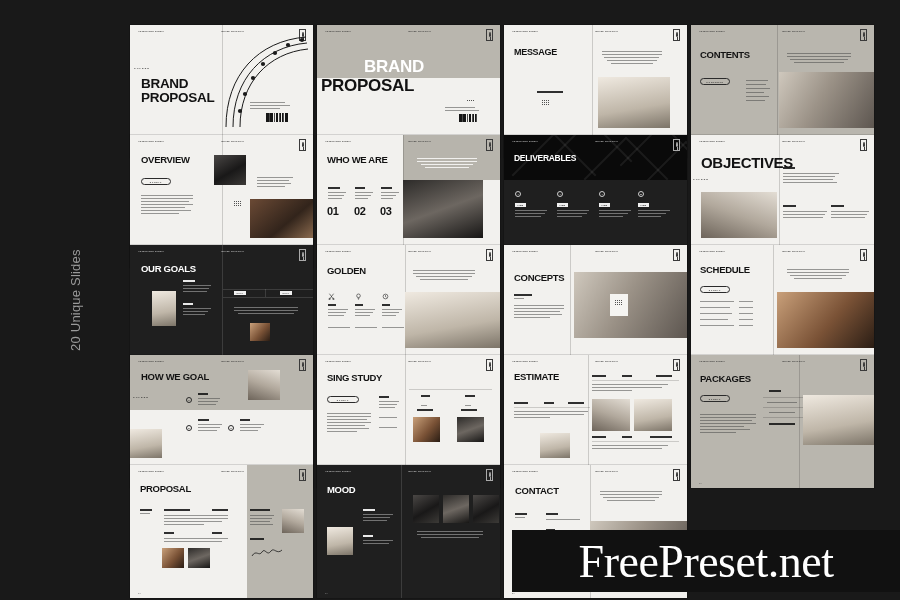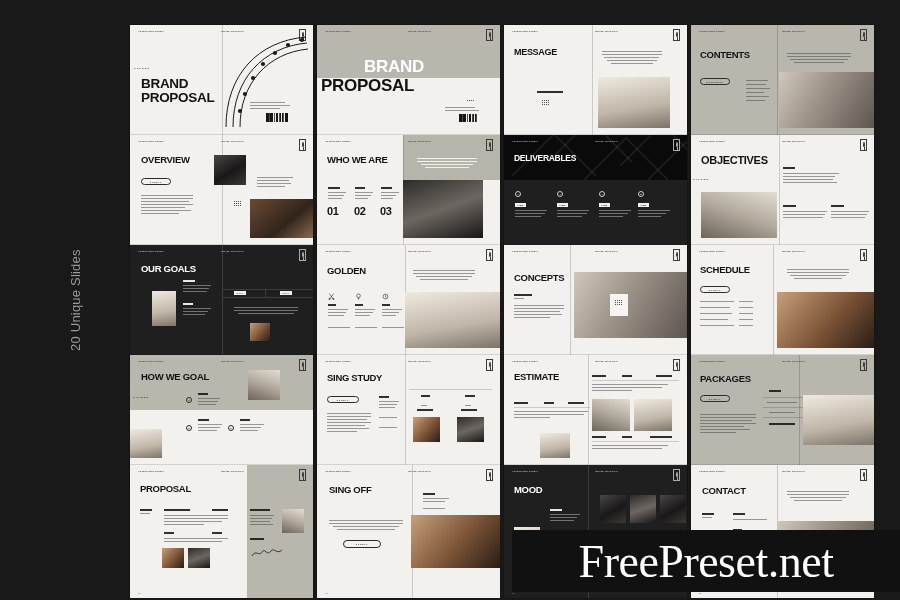--- a/index.html
+++ b/index.html
@@ -397,21 +397,21 @@
     <div class="tl" style="left:134px;top:78px;width:28px"></div>
     <div class="tl" style="left:134px;top:81px;width:23px"></div>
     <div class="pgno">07</div>
   </div>
 
   <div class="slide">
     <div class="vline" style="left:48%"></div>
     <div class="hdr">ADJUSTABLE STUDIO</div>
     <div class="hdr2">BRAND PROPOSAL</div>
     <div class="logo"></div>
-    <div class="title" style="left:10px;top:20px;font-size:11px">OBJECTIVES</div>
+    <div class="title" style="left:10px;top:20px;font-size:15px">OBJECTIVES</div>
     <div class="pill" style="left:10px;top:44px;width:0;height:0;border:none;font-size:2.2px;letter-spacing:1.1px">GOLDEN</div>
     <div class="ph i5" style="left:10px;top:57px;width:76px;height:46px"></div>
     <div class="tl b" style="left:92px;top:32px;width:12px"></div>
     <div class="tl" style="left:92px;top:38px;width:56px"></div>
     <div class="tl" style="left:92px;top:41px;width:52px"></div>
     <div class="tl" style="left:92px;top:44px;width:50px"></div>
     <div class="tl" style="left:92px;top:47px;width:54px"></div>
     <div class="tl b" style="left:92px;top:70px;width:13px"></div>
     <div class="tl" style="left:92px;top:76px;width:44px"></div>
     <div class="tl" style="left:92px;top:79px;width:42px"></div>
@@ -697,38 +697,20 @@
     <div class="tl" style="left:120px;top:56px;width:20px"></div>
     <div class="tl" style="left:120px;top:59px;width:23px"></div>
     <div class="ph i5" style="left:152px;top:44px;width:22px;height:24px"></div>
     <div class="tl b" style="left:120px;top:73px;width:14px"></div>
     <svg style="position:absolute;left:120px;top:80px;width:34px;height:14px">
       <path d="M2 11 C6 4 9 12 12 7 C15 2 17 12 21 6 C24 2 27 10 32 5" fill="none" stroke="#1a1a1a" stroke-width=".8"></path>
     </svg>
     <div class="pgno">17</div>
   </div>
 
-  <div class="slide">
-    <div class="vline" style="left:52%"></div>
-    <div class="hdr">ADJUSTABLE STUDIO</div>
-    <div class="hdr2">BRAND PROPOSAL</div>
-    <div class="logo"></div>
-    <div class="title" style="left:12px;top:20px;font-size:9.5px">SING OFF</div>
-    <div class="tl b" style="left:106px;top:28px;width:12px"></div>
-    <div class="tl" style="left:106px;top:33px;width:26px"></div>
-    <div class="tl" style="left:106px;top:36px;width:22px"></div>
-    <div class="tl" style="left:106px;top:43px;width:22px"></div>
-    <div class="tl" style="left:12px;top:55px;width:74px"></div>
-    <div class="tl" style="left:12px;top:58px;width:74px"></div>
-    <div class="tl" style="left:16px;top:61px;width:66px"></div>
-    <div class="tl" style="left:20px;top:64px;width:58px"></div>
-    <div class="pill" style="left:26px;top:75px;width:38px;height:8px">STUDIO</div>
-    <div class="ph i7" style="left:94px;top:50px;width:89px;height:53px"></div>
-    <div class="pgno">18</div>
-  </div>
 
   <div class="slide dark">
     <div class="vline" style="left:46%"></div>
     <div class="hdr">ADJUSTABLE STUDIO</div>
     <div class="hdr2">BRAND PROPOSAL</div>
     <div class="logo"></div>
     <div class="title" style="left:10px;top:20px;font-size:9.5px">MOOD</div>
     <div class="tl b" style="left:46px;top:44px;width:12px"></div>
     <div class="tl" style="left:46px;top:49px;width:30px"></div>
     <div class="tl" style="left:46px;top:52px;width:27px"></div>

